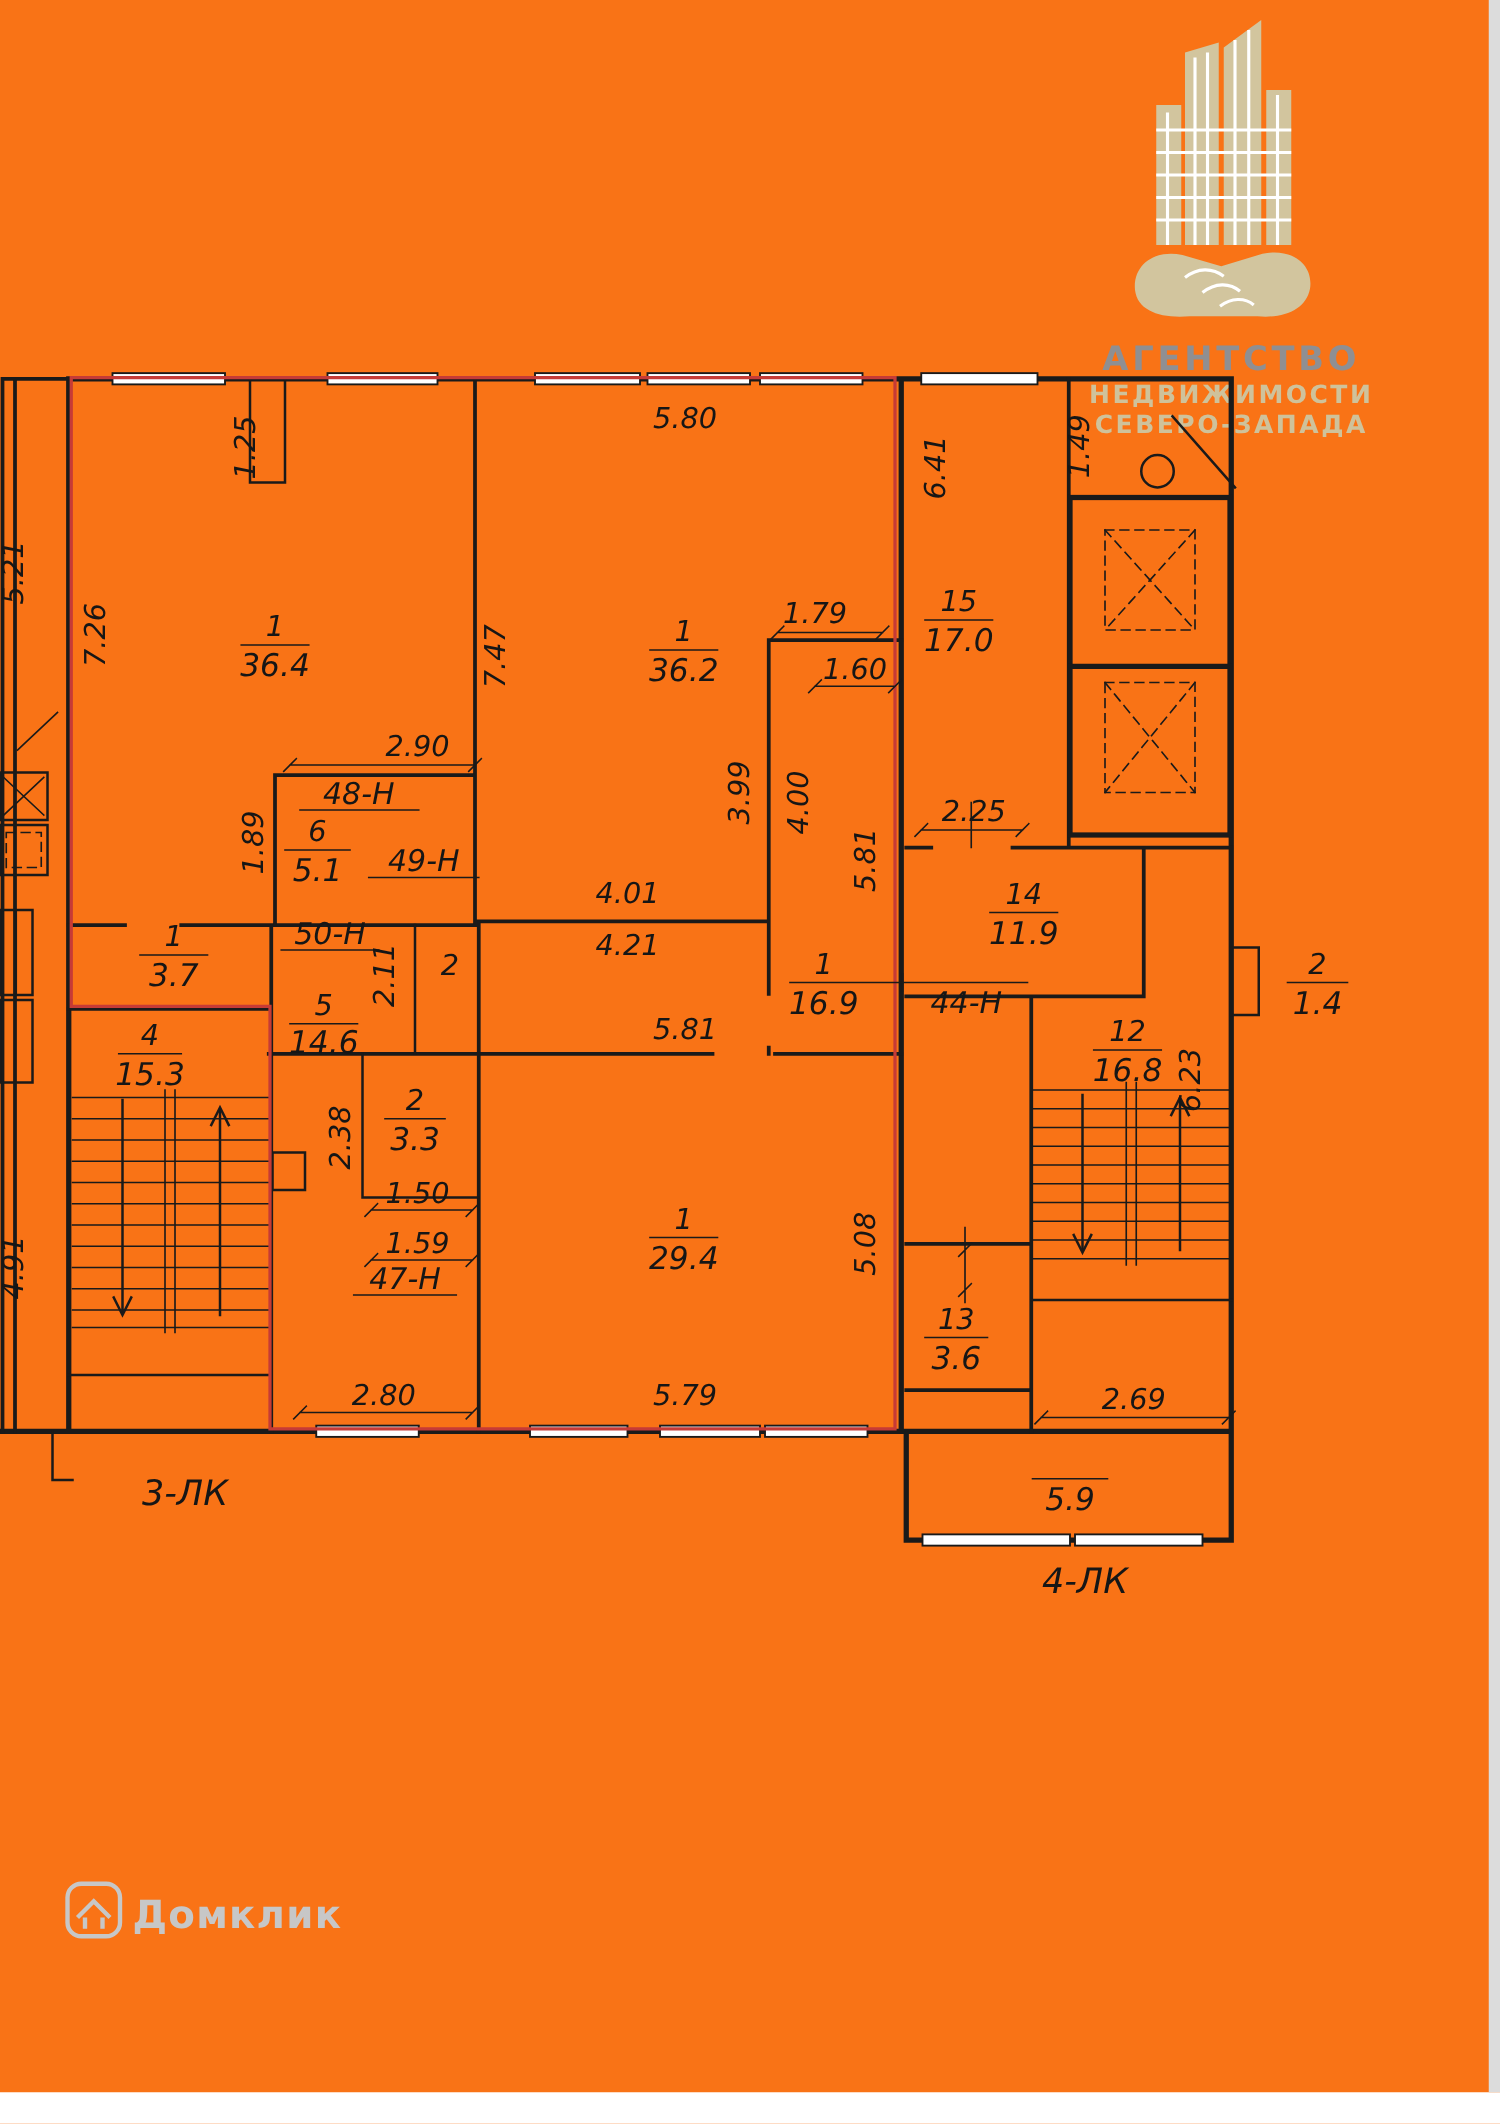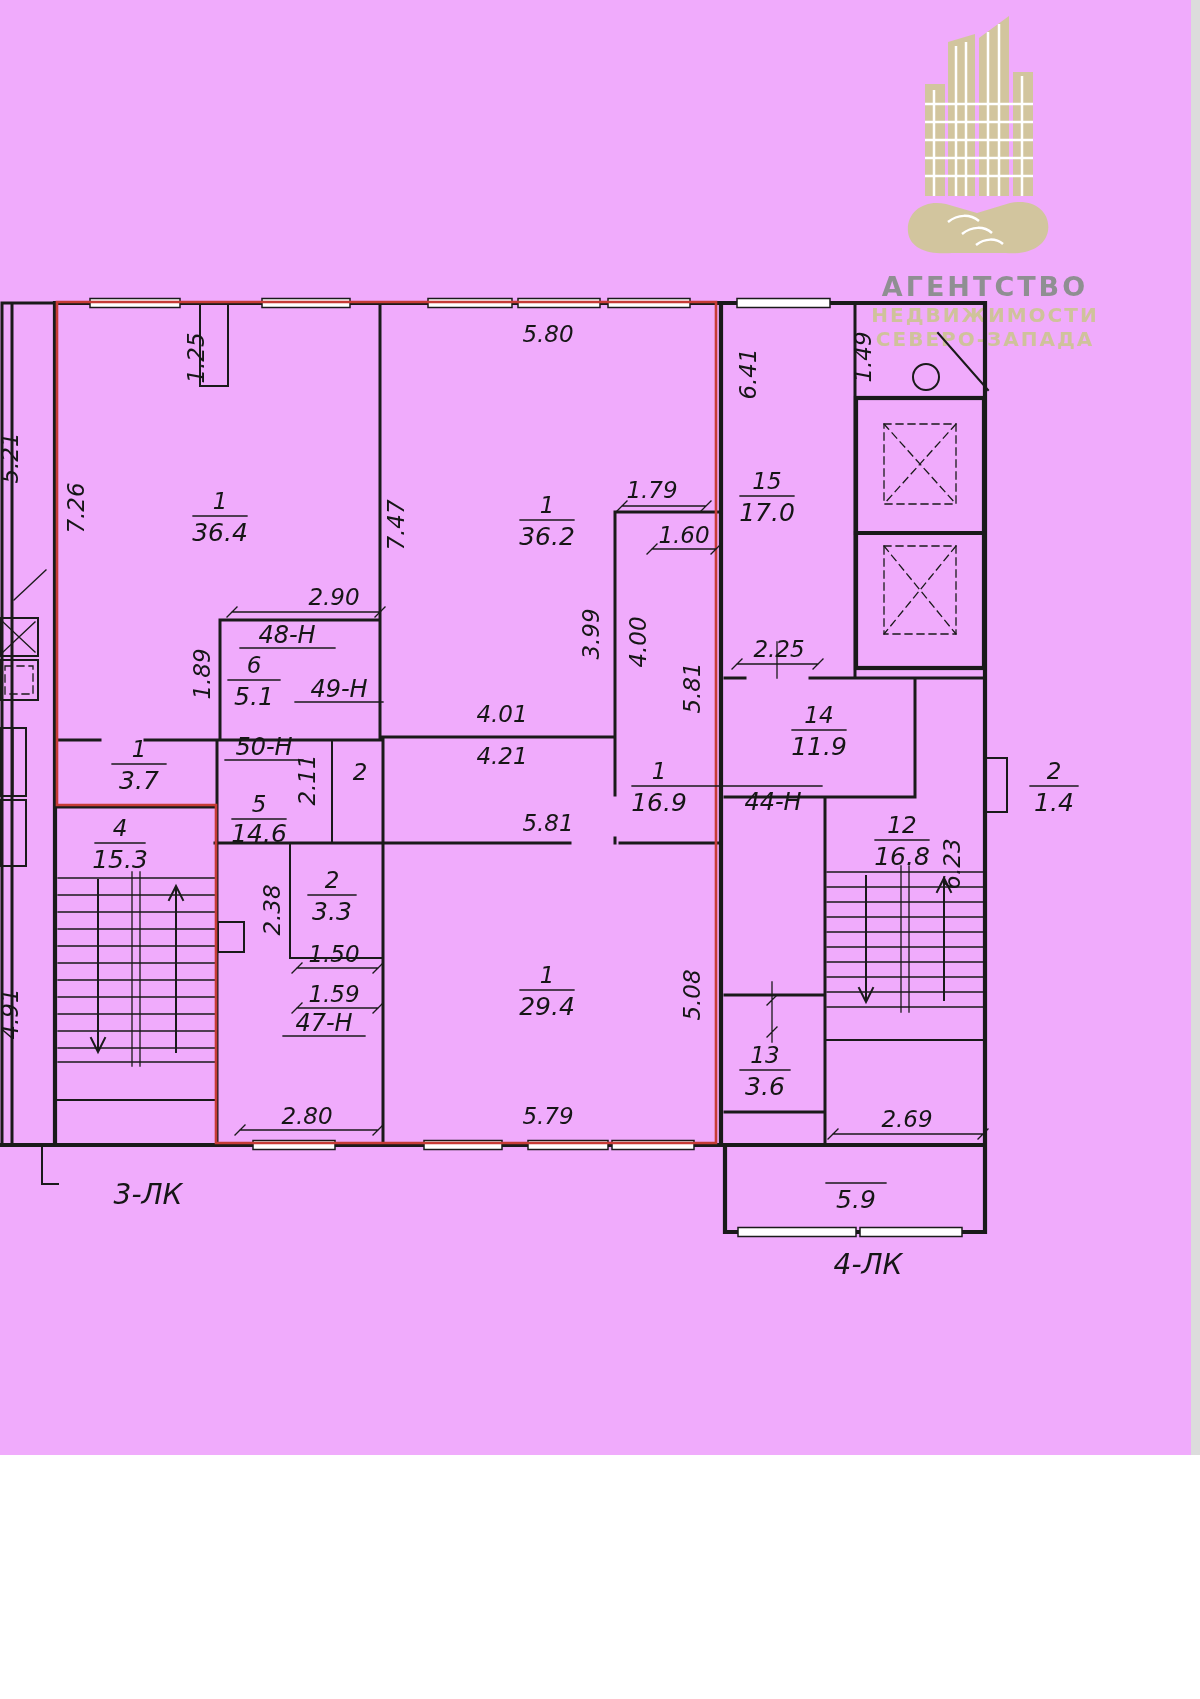--- a/index.html
+++ b/index.html
@@ -1,16 +1,16 @@
 <!DOCTYPE html>
 <html style="--line: #1a1a1a; --highlight-red: #c63b36; --logo-beige: #d2c59e; --logo-text-beige: #cfc29b; --logo-text-gray: #8f8f92; --watermark-gray: #c7c7c7;"><head>
 <meta charset="utf-8">
 <style>
   html,body{margin:0;padding:0;background:#ffffff;}
-  .page{position:relative;width:1200px;height:1455px;background:#f0abfc;overflow:hidden;
+  .page{position:relative;width:1200px;height:1674px;background:#f97316;overflow:hidden;
         font-family:"DejaVu Sans",sans-serif;}
   svg{position:absolute;left:0;top:0;}
   
   .w4{stroke:var(--line,#1a1a1a);stroke-width:4.2;fill:none;stroke-linecap:square;}
   .w3{stroke:var(--line,#1a1a1a);stroke-width:3;fill:none;stroke-linecap:square;}
   .w2{stroke:var(--line,#1a1a1a);stroke-width:2;fill:none;stroke-linecap:square;}
   .w1{stroke:var(--line,#1a1a1a);stroke-width:1.3;fill:none;stroke-linecap:square;}
   .dash{stroke-dasharray:7 5;}
   .red{stroke:var(--highlight-red,#c63b36);stroke-width:2.6;fill:none;}
   .win{fill:#ffffff;stroke:var(--line,#1a1a1a);stroke-width:1.5;}

